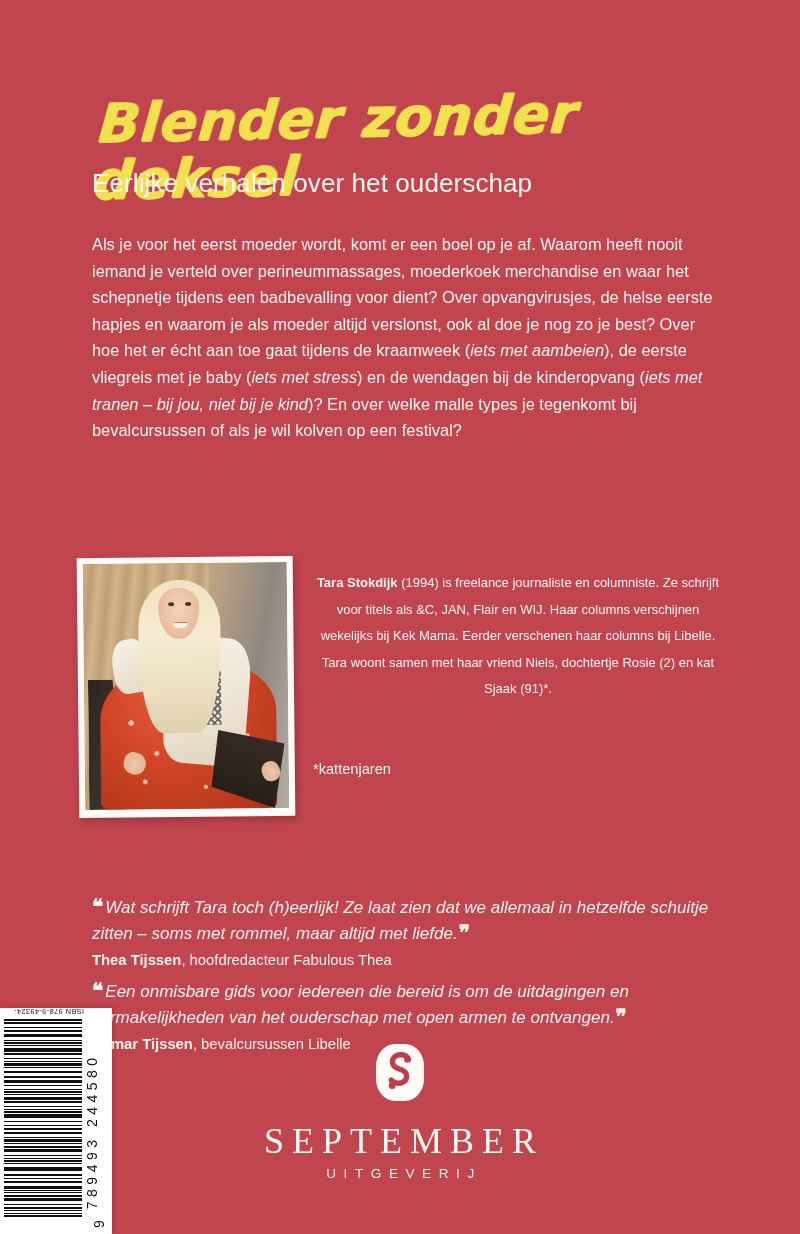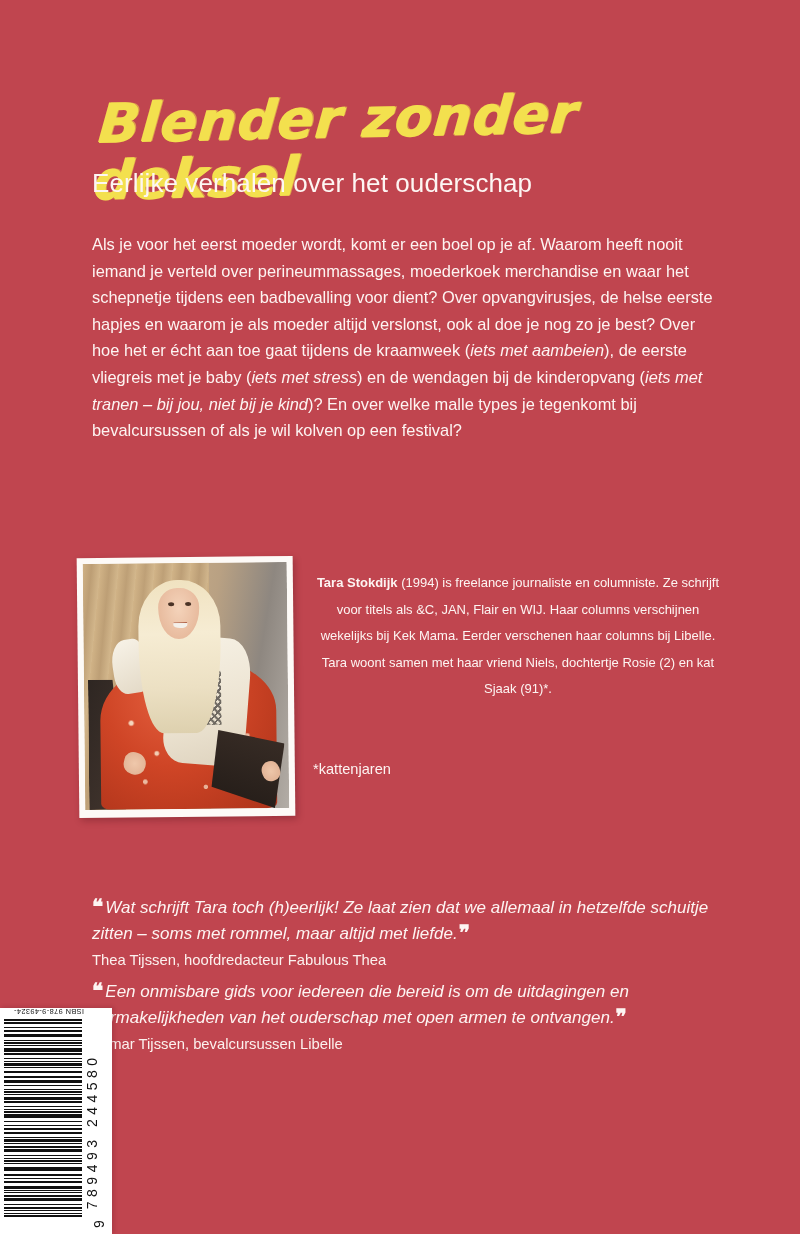--- a/index.html
+++ b/index.html
@@ -217,21 +217,21 @@
   }
   .qmark.open { margin-right: 3px; }
   .qmark.close { margin-left: 1px; }
 
   .quote-attr {
     font-size: 14.8px;
     line-height: 22px;
     margin-top: 3px;
     color: #fcf1ee;
   }
-  .quote-attr b { font-weight: normal; }
+  .quote-attr b { font-weight: bold; }
 
   
   .publisher {
     position: absolute;
     left: 0; right: 0;
     top: 1044px;
     display: flex;
     flex-direction: column;
     align-items: center;
   }
@@ -363,20 +363,31 @@
 
   <div class="quote-block q2">
     <div class="quote-text">
       <span class="qmark open">❝</span><span>Een onmisbare gids voor iedereen die bereid is om de uitdagingen en vermakelijkheden van het ouderschap met open armen te ontvangen.</span><span class="qmark close">❞</span>
     </div>
     <div class="quote-attr">
       <b>Hilmar Tijssen</b><span>, bevalcursussen Libelle</span>
     </div>
   </div>
 
+  <div class="publisher">
+    <div class="logo-mark">
+      <svg class="s-svg" width="48" height="57" viewBox="0 0 48 57" aria-hidden="true">
+        <path d="M31.5 13.5c-3.2-3.4-9.2-3.6-12.6-0.9-3.6 2.9-3.2 8.1 0.6 10.6 2.6 1.7 6.4 2.3 8.8 4.3 3.3 2.7 3.0 7.9-0.6 10.3-3.6 2.4-9.6 1.8-12.4-1.6" fill="none" stroke="#bc404b" stroke-width="5.4" stroke-linecap="round"></path>
+        <circle cx="31.6" cy="15.3" r="3.5" fill="#bc404b"></circle>
+        <circle cx="16.2" cy="41.4" r="3.5" fill="#bc404b"></circle>
+      </svg>
+    </div>
+    <div class="logo-name">SEPTEMBER</div>
+    <div class="logo-sub">UITGEVERIJ</div>
+  </div>
 
   <div class="barcode-panel">
     <div class="barcode-rot">
       <div class="bc-leadnum">9</div>
       <div class="bc-core">
         <div class="bc-bars" id="bc-bars">
             <span style="width: 2px; background: rgb(17, 17, 17);"></span>
             <span style="width: 1px; background: transparent;"></span>
             <span style="width: 1px; background: rgb(17, 17, 17);"></span>
             <span style="width: 2px; background: transparent;"></span>

